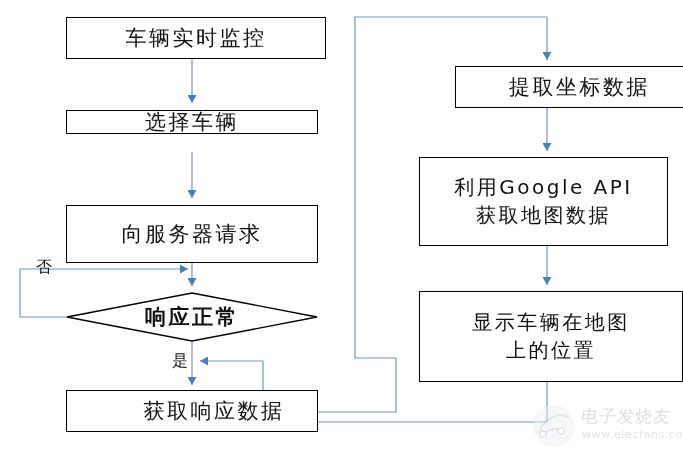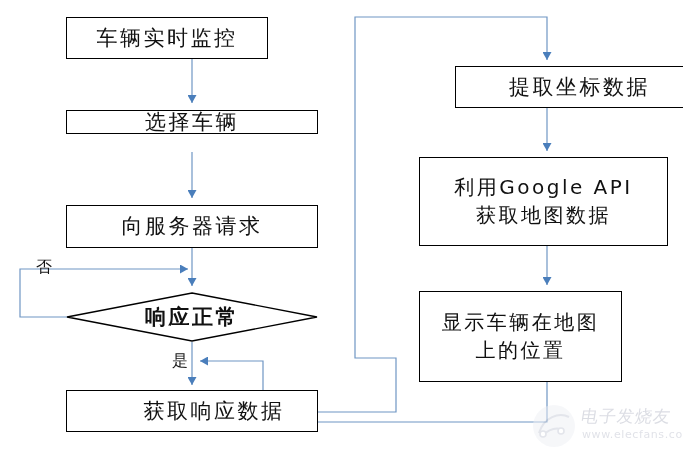--- a/index.html
+++ b/index.html
@@ -140,29 +140,29 @@
       <path d="M318,412 L396,412 L396,358 L355,358 L355,17 L547,17 L547,60" marker-end="url(#arrowTip)"></path>
 
       <path d="M547,108 L547,151" marker-end="url(#arrowTip)"></path>
 
       <path d="M547,246 L547,285" marker-end="url(#arrowTip)"></path>
 
       <path d="M547,382 L547,422 L263,422 L263,361 L200,361" marker-end="url(#arrowTip)"></path>
     </g>
   </svg>
 
-  <div class="node proc" style="left:66px; top:17px; width:202px; height:42px;">
+  <div class="node proc" style="left:66px; top:17px; width:260px; height:42px;">
     <span class="txt">车辆实时监控</span>
   </div>
 
   <div class="node proc" style="left:66px; top:110px; width:252px; height:24px;">
     <span class="txt">选择车辆</span>
   </div>
 
-  <div class="node proc" style="left:66px; top:205px; width:252px; height:43px;">
+  <div class="node proc" style="left:66px; top:205px; width:252px; height:58px;">
     <span class="txt">向服务器请求</span>
   </div>
 
   <div class="node decision" style="left:66px; top:292px; width:252px; height:50px;font-weight:bold;">
     <svg width="252" height="50" viewBox="0 0 252 50">
       <polygon points="126,1 251,25 126,49 1,25" fill="#ffffff" stroke="#000000" stroke-width="1.4"></polygon>
     </svg>
     <span class="dtxt">响应正常</span>
   </div>
 
@@ -172,21 +172,21 @@
 
   <div class="node proc" style="left:419px; top:66px; width:249px; height:42px;margin-left:36px;">
     <span class="txt">提取坐标数据</span>
   </div>
 
   <div class="node proc" style="left:419px; top:157px; width:249px; height:89px;align-items:center;">
     <span class="txt two-line">利用Google API
 获取地图数据</span>
   </div>
 
-  <div class="node proc" style="left:419px; top:291px; width:203px; height:91px;">
+  <div class="node proc" style="left:419px; top:291px; width:264px; height:91px;">
     <span class="txt two-line">显示车辆在地图
 上的位置</span>
   </div>
 
   <div class="edge-label" style="left:36px; top:259px;">否</div>
   <div class="edge-label" style="left:172px; top:353px;">是</div>
 
   <div class="wm">
     <svg width="46" height="46" viewBox="0 0 46 46">
       <circle cx="23" cy="23" r="21" fill="#eef0f5"></circle>

